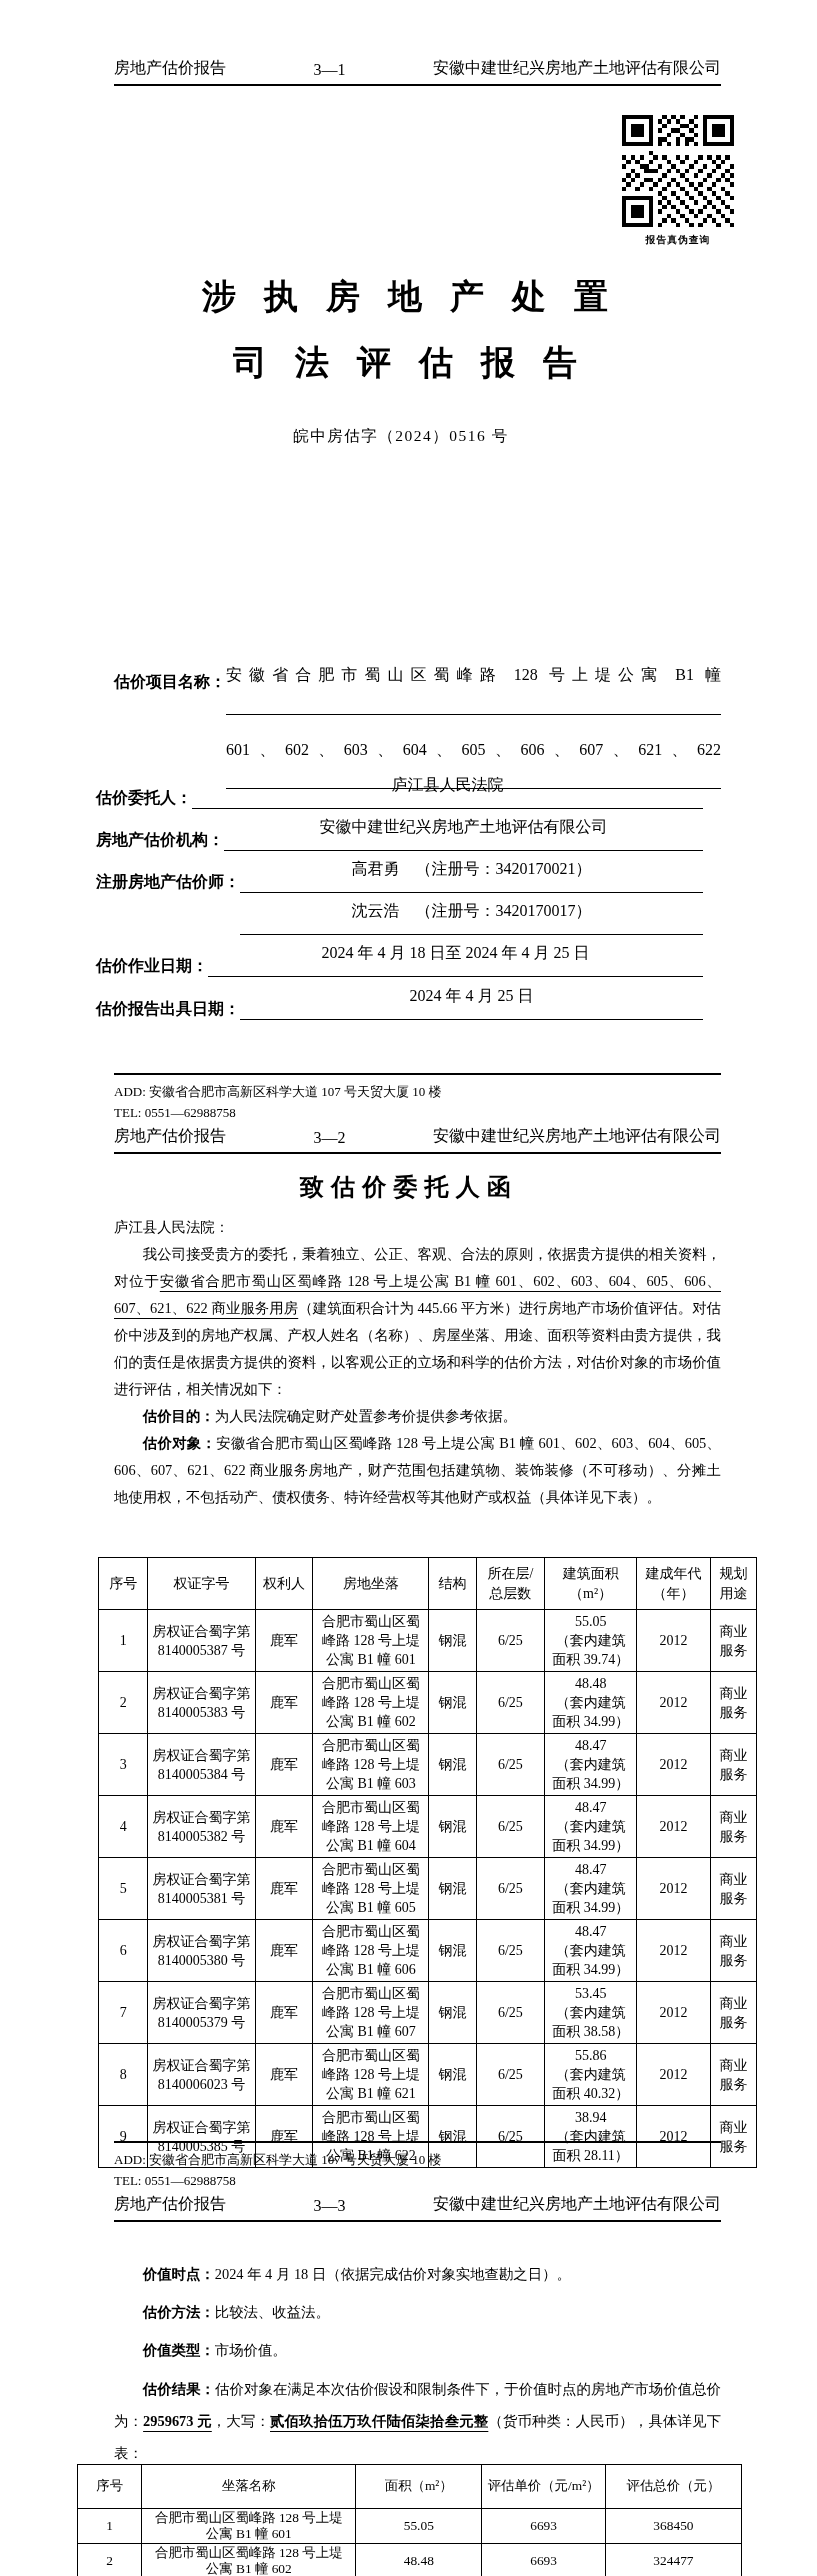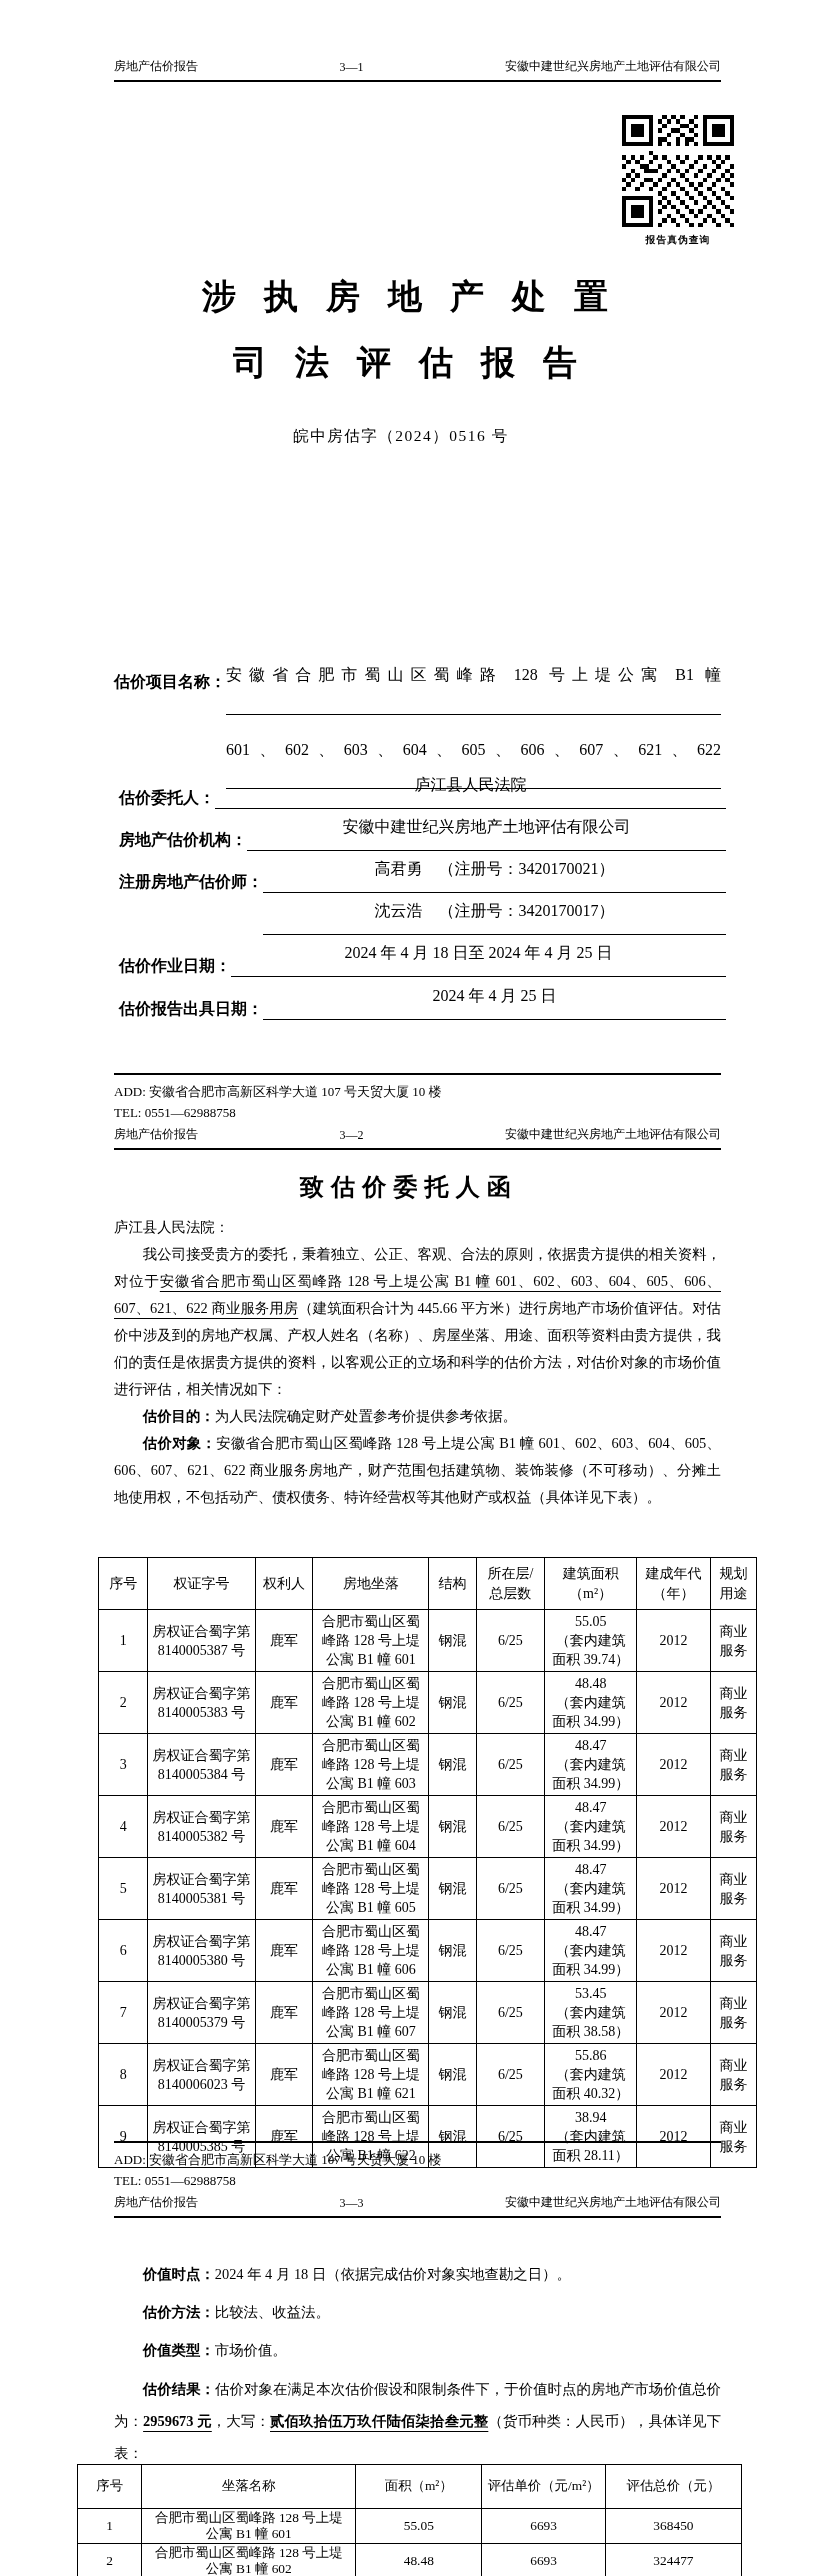--- a/index.html
+++ b/index.html
@@ -4,35 +4,35 @@
 <style>
   html,body{margin:0;padding:0;}
   body{
     width:818px;height:3315px;background:#ffffff;position:relative;
     font-family:"Liberation Serif","DejaVu Serif",serif;color:#000;overflow:hidden;
   }
   .abs{position:absolute;}
   
   .running-head{
     left:114px;width:607px;display:flex;justify-content:space-between;align-items:flex-end;
-    font-size:12px;border-bottom:2.6px solid #000;padding-bottom:4.6px;
+    font-size:16px;border-bottom:2.6px solid #000;padding-bottom:4.6px;
   }
   .page-footer{
     left:114px;width:607px;border-top:2.6px solid #000;padding-top:6.2px;
     font-size:13px;line-height:21px;
   }
   
   .qr-wrap{left:622px;top:114px;width:112px;text-align:center;}
   .qr-wrap svg{width:112px;height:114px;display:block;}
   .qr-caption{margin-top:5.7px;font-size:9.8px;font-weight:bold;letter-spacing:1px;}
   
   .cover-title{left:0;right:0;top:264px;text-align:center;font-weight:bold;
     font-size:34px;line-height:66px;letter-spacing:28px;padding-left:20px;}
   .doc-no{left:0;right:16px;top:426px;text-align:center;font-size:15.5px;letter-spacing:1.5px;}
-  .cover-row{left:119px;width:607px;display:flex;align-items:flex-end;height:30px;font-size:16px;}
+  .cover-row{left:96px;width:607px;display:flex;align-items:flex-end;height:30px;font-size:16px;}
   .cover-label{font-weight:bold;white-space:nowrap;}
   .cover-value{flex:1;border-bottom:1.5px solid #000;text-align:center;padding-bottom:12px;white-space:nowrap;}
   .proj-row{left:114px;width:607px;display:flex;align-items:flex-start;font-size:16px;}
   .proj-label{font-weight:bold;white-space:nowrap;margin-top:32px;}
   .proj-lines{flex:1;}
   .proj-line{height:46px;border-bottom:1.5px solid #000;display:flex;align-items:flex-end;padding-bottom:2.6px;}
   .proj-line.justify{display:block;text-align:justify;text-align-last:justify;padding-top:25px;}
   .proj-line3{height:46px;display:flex;align-items:flex-end;}
   .proj-line3 span{border-bottom:1.5px solid #000;padding-bottom:2.6px;}
   

